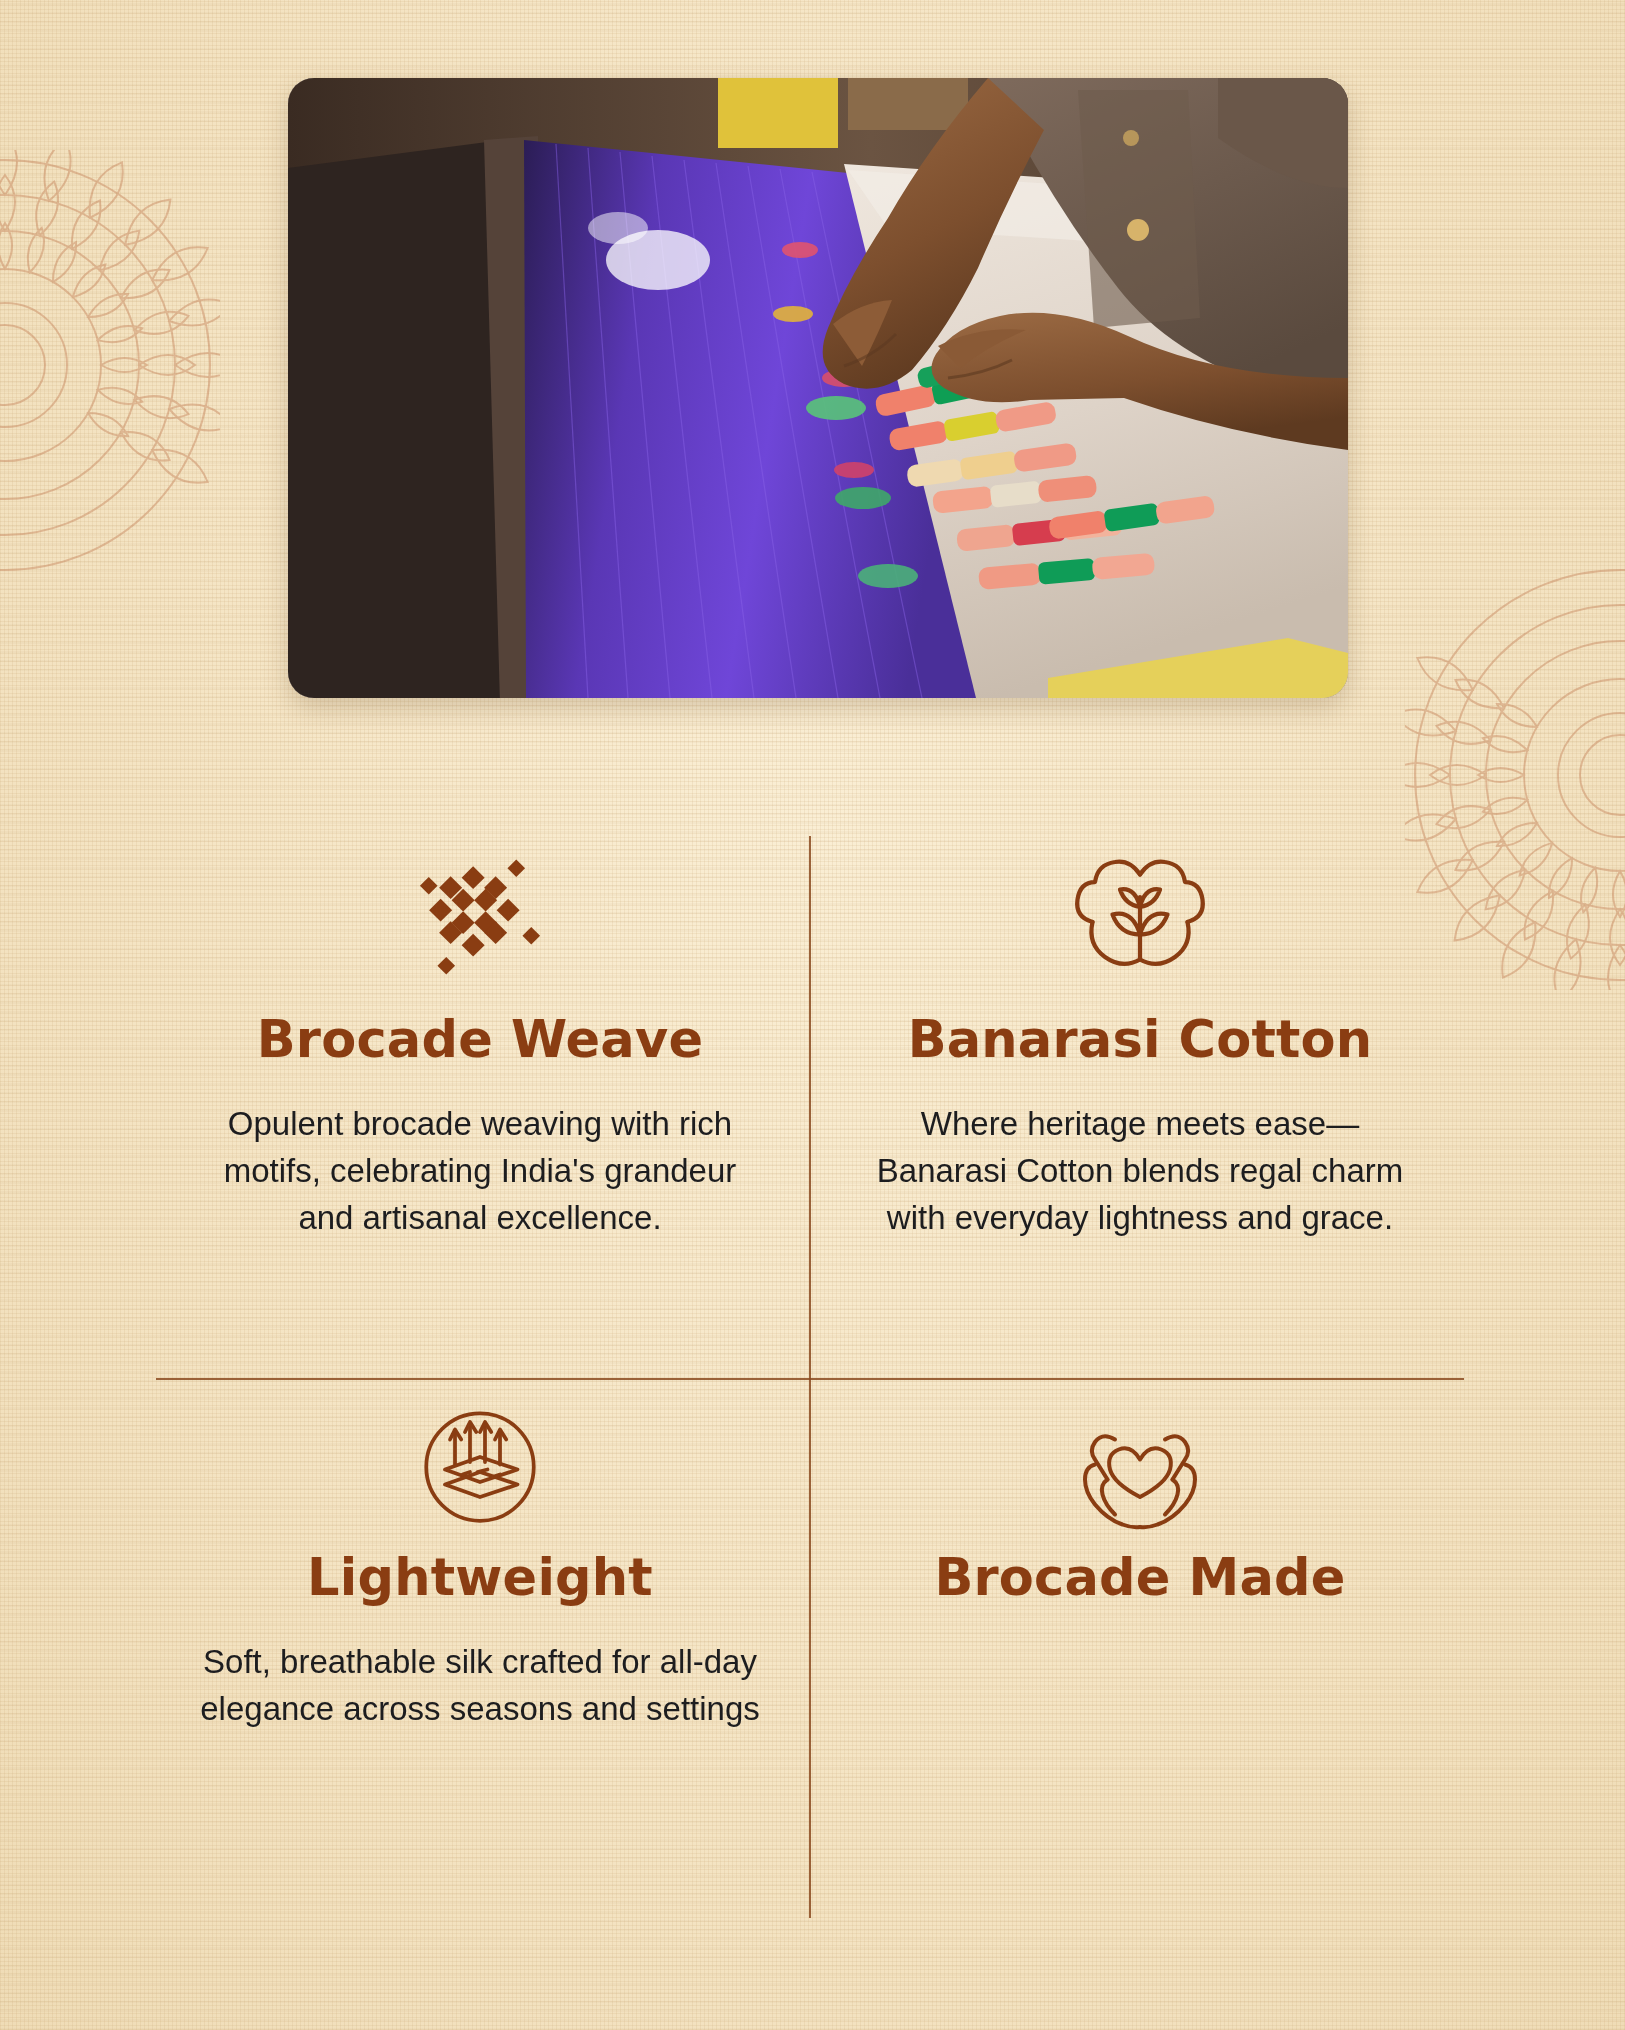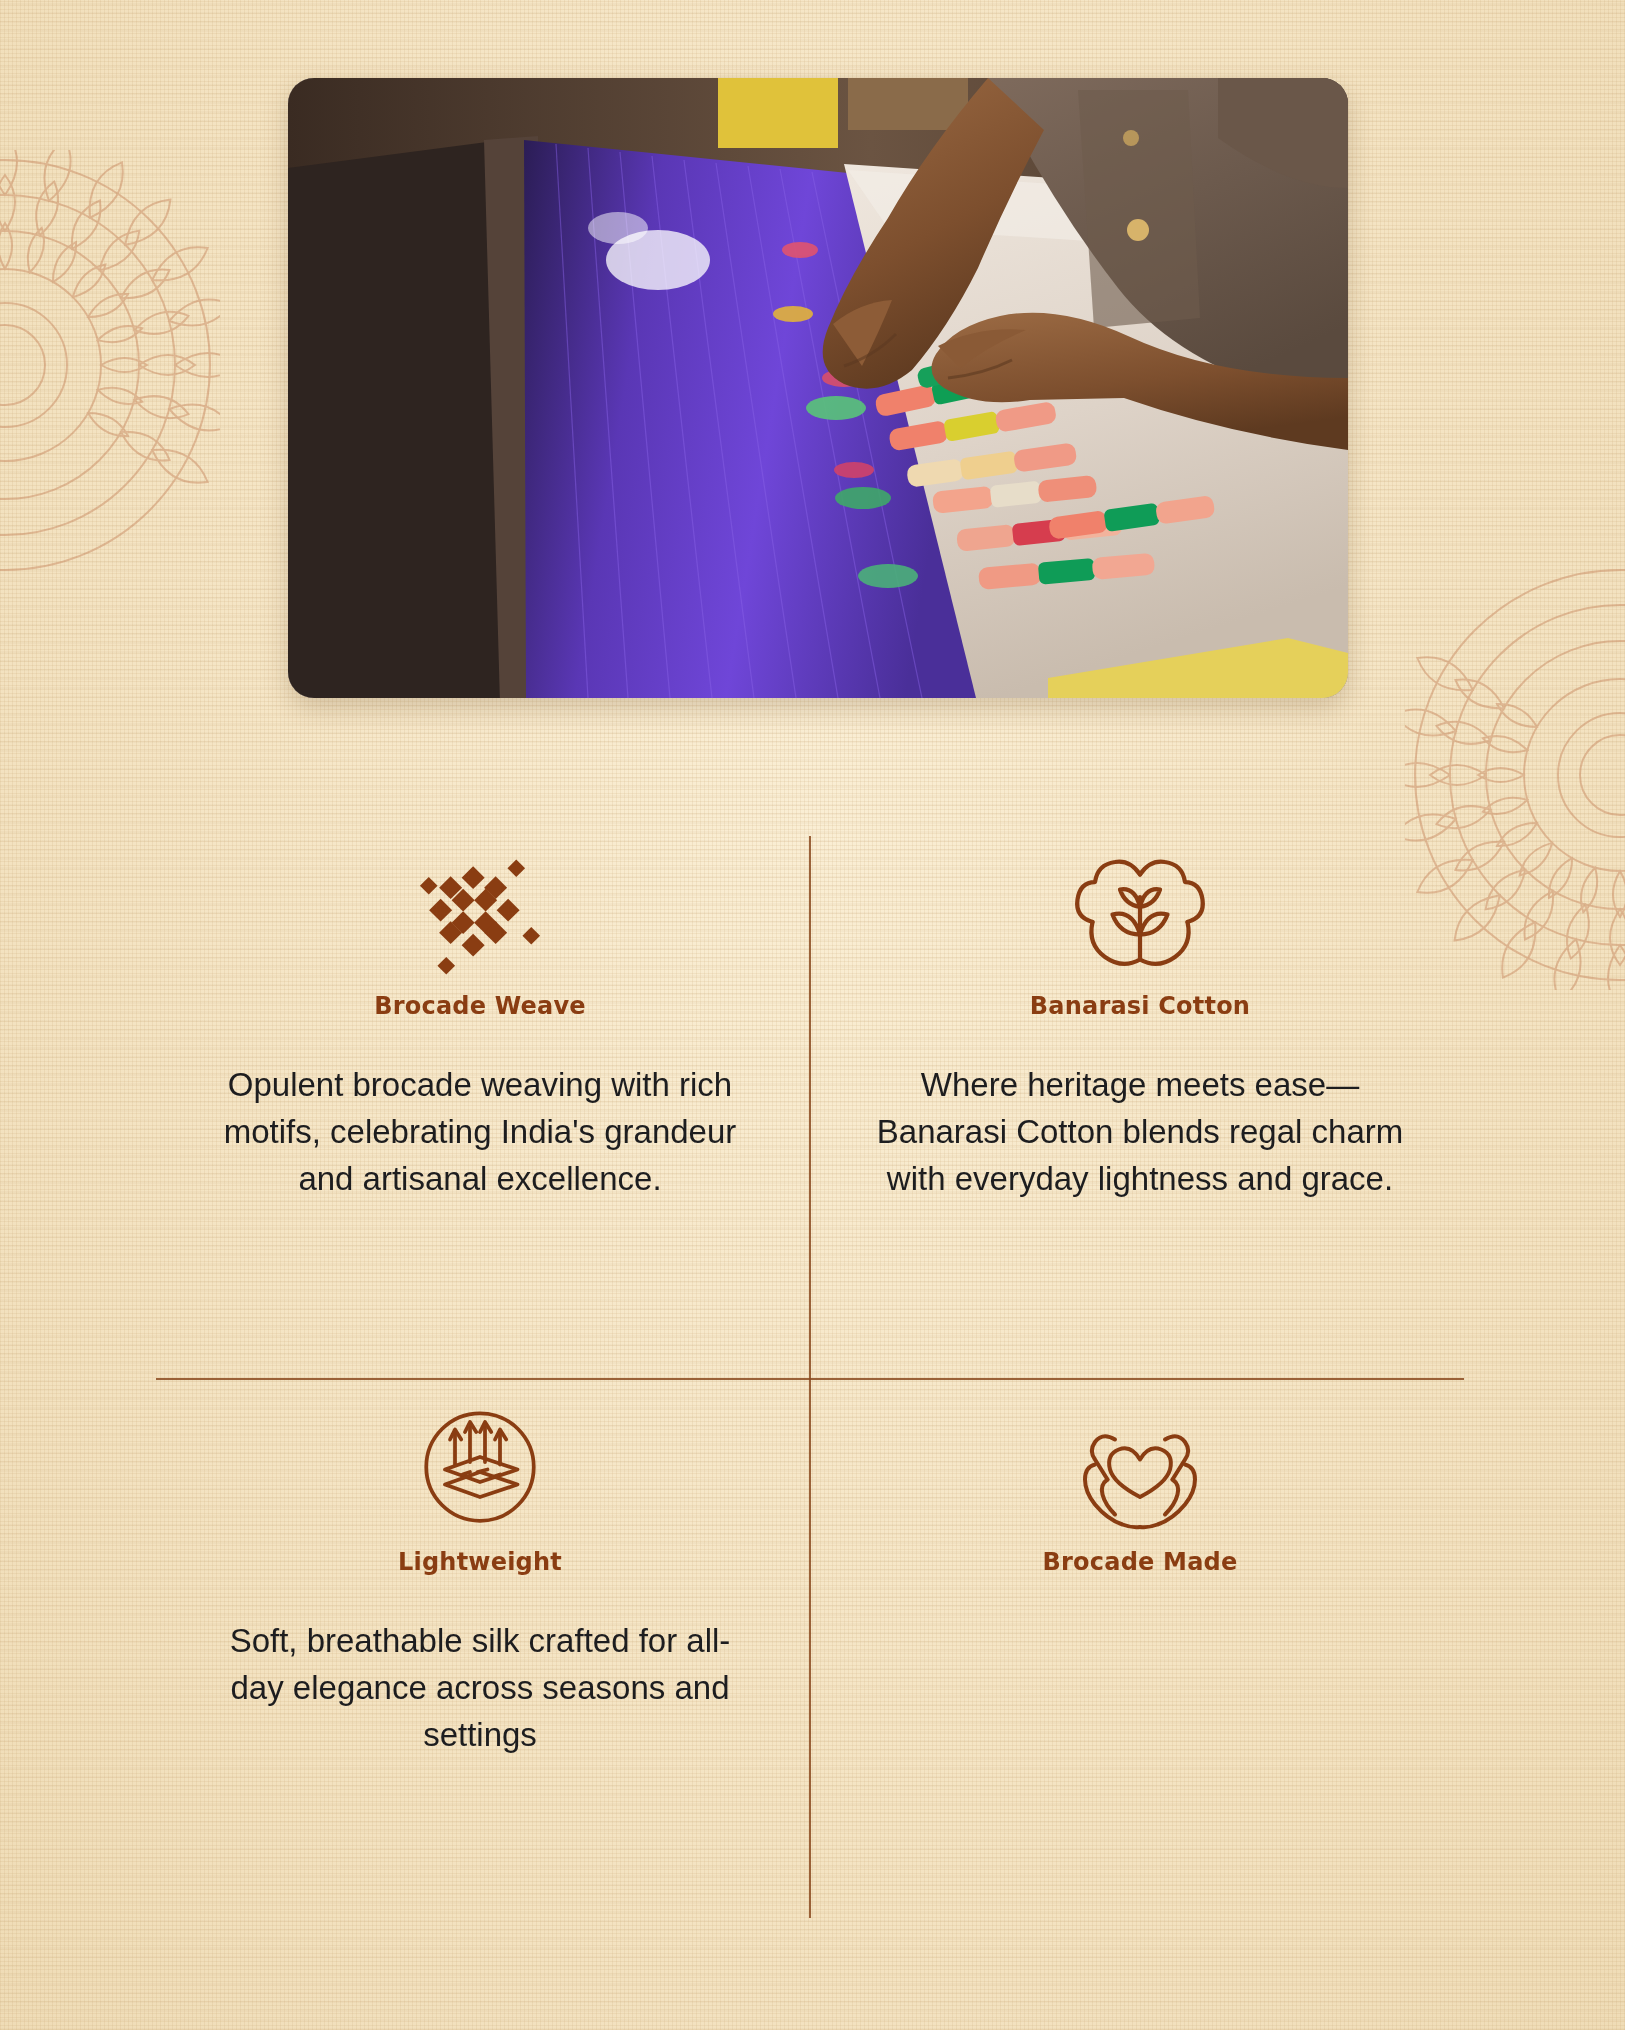--- a/index.html
+++ b/index.html
@@ -113,29 +113,29 @@
   .feature .icon {
     height: 150px;
     display: flex;
     align-items: center;
     justify-content: center;
   }
   .feature .icon svg {
     display: block;
   }
   .feature h3 {
-    margin: 0 0 26px 0;
-    font-size: 24px;
+    margin: 18px 0 26px 0;
+    font-size: 51px;
     letter-spacing: 0.2px;
     font-weight: 700;
     color: #8a3d12;
     font-family: "DejaVu Sans", "Liberation Sans", sans-serif;
   }
   .feature p {
-    margin: 16px;
+    margin: 6px;
     font-size: 33px;
     line-height: 1.42;
     color: #1d1d1f;
     max-width: 610px;
     font-family: "Liberation Sans", sans-serif;
   }
   .feature.bottom h3 { margin-top: 6px; }
 </style>
 </head>
 <body>

